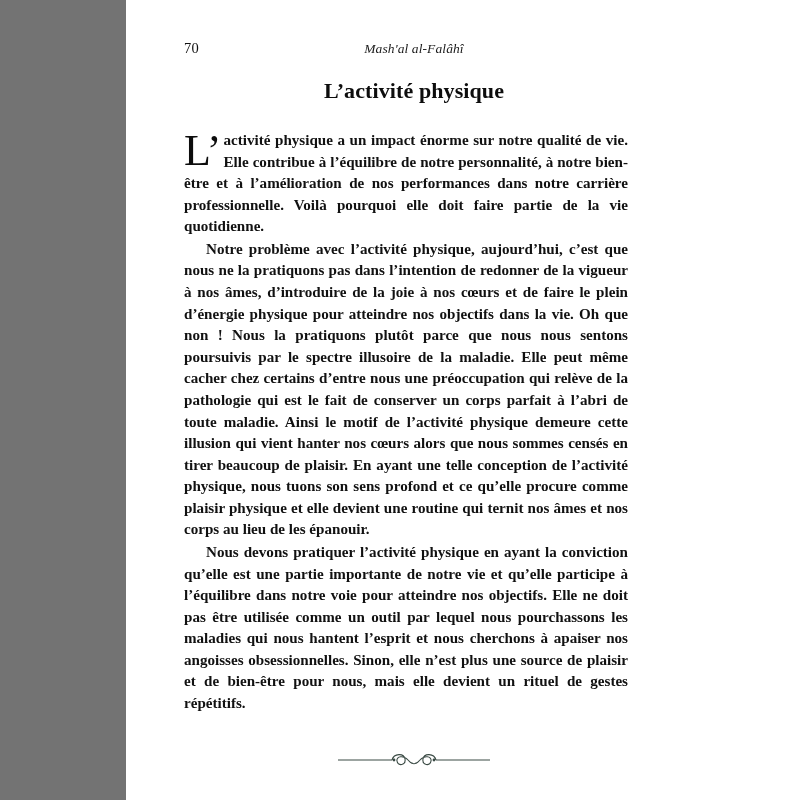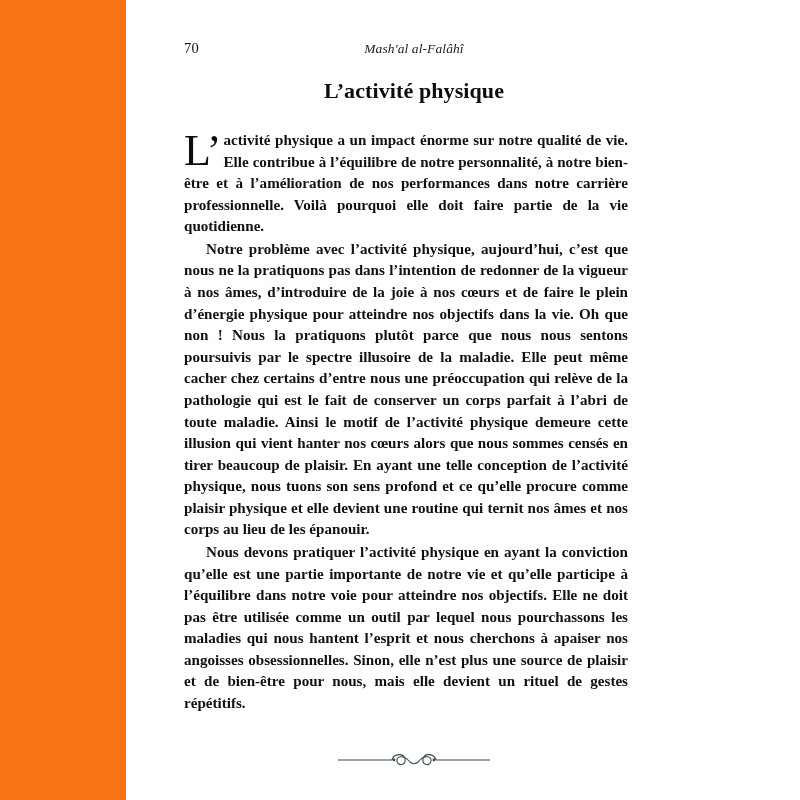--- a/index.html
+++ b/index.html
@@ -10,21 +10,21 @@
     width: 800px;
     height: 800px;
     background: #f0f0ee;
     font-family: "Liberation Serif", serif;
     overflow: hidden;
   }
   .page-canvas {
     position: relative;
     width: 800px;
     height: 800px;
-    background: #f97316;
+    background: #737373;
   }
   .page-sheet {
     position: absolute;
     left: 126px;
     top: 0;
     width: 674px;
     height: 800px;
     background: #ffffff;
   }
   .page-inner {

